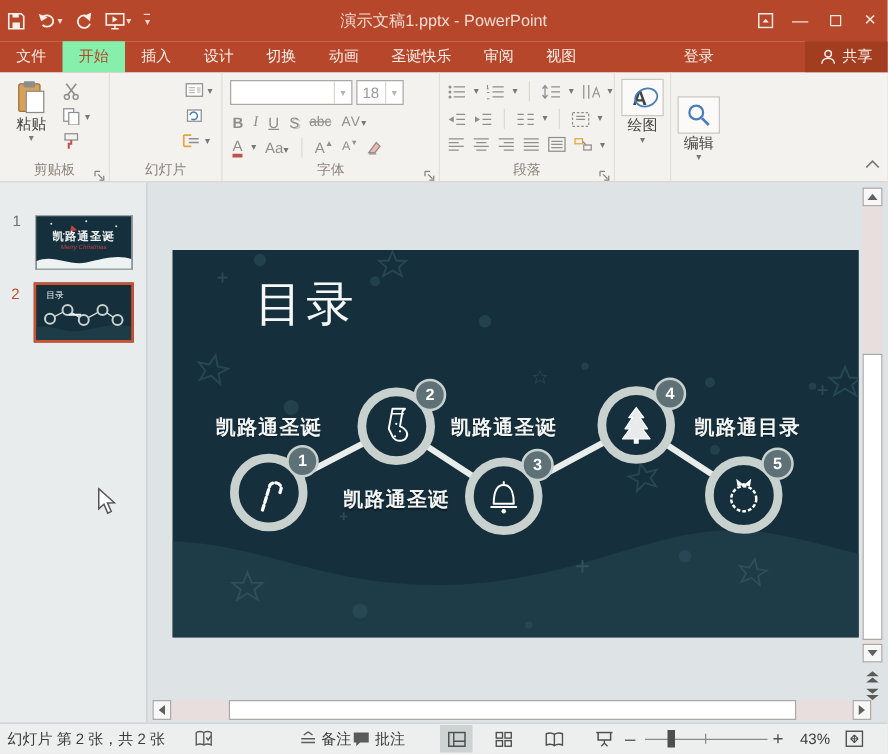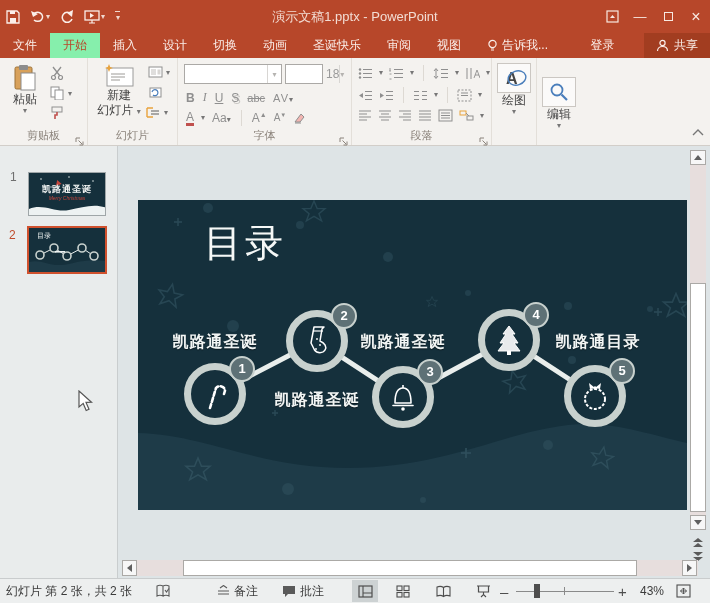--- a/index.html
+++ b/index.html
@@ -140,29 +140,20 @@
 <div id="tabrow">
   <div class="tab">文件</div>
   <div class="tab active">开始</div>
   <div class="tab">插入</div>
   <div class="tab">设计</div>
   <div class="tab">切换</div>
   <div class="tab">动画</div>
   <div class="tab">圣诞快乐</div>
   <div class="tab">审阅</div>
   <div class="tab">视图</div>
-  <div class="tab">
-    <span class="bulb">
-      <svg width="11" height="14" viewBox="0 0 11 14">
-          <circle cx="5.5" cy="5" r="3.6" fill="none" stroke="#FBEFEA" stroke-width="1.2"></circle>
-          <path d="M4 9 h3 M4 11 h3" stroke="#FBEFEA" stroke-width="1.1"></path>
-        </svg>
-    </span>
-    <span>告诉我...</span>
-  </div>
   <div class="tab" style="margin-left:auto;">登录</div>
   <div class="tab-share-wrap">
     <div class="tab-share">
       <svg width="13" height="13" viewBox="0 0 13 13">
           <circle cx="6.5" cy="4" r="2.6" fill="none" stroke="#FBEFEA" stroke-width="1.2"></circle>
           <path d="M1.5 12 c0-3 2.3-4.5 5-4.5 s5 1.5 5 4.5" fill="none" stroke="#FBEFEA" stroke-width="1.2"></path>
         </svg>
       <span>共享</span>
     </div>
   </div>
@@ -202,29 +193,20 @@
     </span>
     <div class="glabel">剪贴板</div>
     <span class="launcher">
       <svg width="9" height="9" viewBox="0 0 9 9">
           <path d="M1 1 h4 M1 1 v4 M3.5 3.5 L7 7 M8 4.5 V8 H4.5" fill="none" stroke="#8A827A" stroke-width="1"></path>
         </svg>
     </span>
   </div>
 
   <div class="rgroup" style="width:90px;">
-    <div class="bigbtn abs" style="left:8px;top:6px;width:46px;">
-      <svg width="30" height="24" viewBox="0 0 30 24">
-        <rect x="3" y="4" width="26" height="18" fill="#FFF" stroke="#9a9a9a"></rect>
-        <path d="M7 10 h14 M7 13 h14 M7 16 h9" stroke="#BFBDBA" stroke-width="1.5"></path>
-        <path d="M5 0 L6.2 3 L9 4 L6.2 5 L5 8 L3.8 5 L1 4 L3.8 3 Z" fill="#E8A33D"></path>
-      </svg>
-      <span>新建</span>
-      <span><span>幻灯片</span> <span class="dd">▾</span></span>
-    </div>
     <span class="icbtn abs" style="left:60px;top:8px;">
       <svg width="15" height="12" viewBox="0 0 15 12">
           <rect x="1" y="1" width="13" height="10" fill="#FFF" stroke="#8F8F8F"></rect>
           <path d="M3 4 h5 M3 6 h5 M3 8 h5" stroke="#BFBDBA"></path>
           <rect x="9.5" y="3.5" width="3" height="5" fill="#D8D6D3"></rect>
         </svg>
     </span>
     <span class="abs dd" style="left:78px;top:11px;">▾</span>
     <span class="icbtn abs" style="left:60px;top:28px;">
       <svg width="15" height="13" viewBox="0 0 15 13">
@@ -240,21 +222,21 @@
     </span>
     <span class="abs dd" style="left:76px;top:51px;">▾</span>
     <div class="glabel">幻灯片</div>
   </div>
 
   <div class="rgroup" style="width:174px;">
     <div class="combo abs" style="left:6px;top:6px;width:98px;">
       <span style="padding-left:4px;"></span>
       <span class="arrow">▾</span>
     </div>
-    <div class="combo abs" style="left:107px;top:6px;width:38px;padding-left:36px;">
+    <div class="combo abs" style="left:107px;top:6px;width:38px;">
       <span style="padding-left:4px;">18</span>
       <span class="arrow">▾</span>
     </div>
     <div class="abs" style="left:8px;top:32px;display:flex;align-items:center;gap:8px;">
       <span class="fbtn" style="font-weight:bold;">B</span>
       <span class="fbtn" style="font-style:italic;font-family:'Liberation Serif',serif;">I</span>
       <span class="fbtn" style="text-decoration:underline;">U</span>
       <span class="fbtn" style="text-shadow:1.5px 1.5px 0 #C9C7C4;">S</span>
       <span class="fbtn" style="text-decoration:line-through;font-size:11px;">abc</span>
       <span class="fbtn" style="font-size:11px;letter-spacing:1px;"><span>AV</span><span class="dd">▾</span></span>
@@ -591,21 +573,21 @@
 </div>
 
 <div id="statusbar">
   <div class="sb-item" style="left:6px;">幻灯片 第 2 张，共 2 张</div>
   <div class="sb-item" style="left:156px;">
     <svg width="15" height="14" viewBox="0 0 15 14">
         <path d="M1 2 C3 1 5 1 7 2 V12 C5 11 3 11 1 12 Z M7 2 C9 1 11 1 13 2 V12 C11 11 9 11 7 12" fill="none" stroke="#5A5A5A" stroke-width="1.1"></path>
         <path d="M9 6 l1.5 2 L13 4.5" fill="none" stroke="#5A5A5A" stroke-width="1.2"></path>
       </svg>
   </div>
-  <div class="sb-item" style="left:217px;">
+  <div class="sb-item" style="left:240px;">
     <svg width="13" height="12" viewBox="0 0 13 12">
         <path d="M3 3 L6.5 0.5 L10 3" fill="none" stroke="#5A5A5A" stroke-width="1.1"></path>
         <path d="M1 6 h11 M1 9 h11" stroke="#5A5A5A" stroke-width="1.2"></path>
       </svg>
     <span>备注</span>
   </div>
   <div class="sb-item" style="left:282px;">
     <svg width="14" height="13" viewBox="0 0 14 13">
         <path d="M1 1 h12 v8 h-7 l-3 3 v-3 h-2 Z" fill="#5A5A5A"></path>
       </svg>

